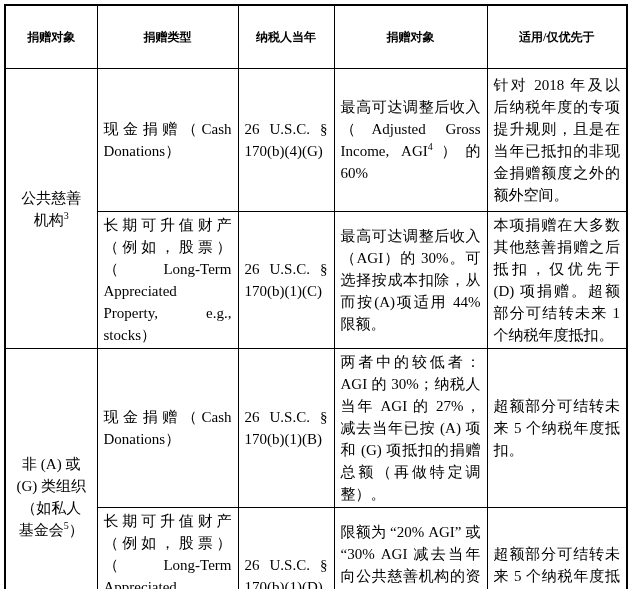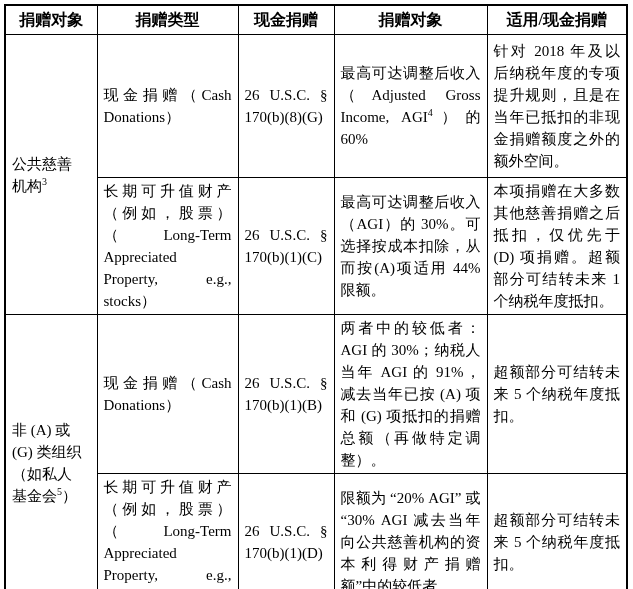--- a/index.html
+++ b/index.html
@@ -25,34 +25,33 @@
   table.taxtbl td {
     border: 1px solid #000;
     padding: 2px 6px;
     vertical-align: middle;
     font-size: 15px;
     line-height: 22px;
     overflow: hidden;
     word-break: break-word;
   }
   table.taxtbl th {
-    font-size: 16px;
+    font-size: 12px;
     font-weight: bold;
     text-align: center;
     height: 26px;
     line-height: 24px;
-    padding: 1px 2px;
+    padding: 18px 2px;
   }
   td.cell-justify {
     text-align: justify;
     text-justify: inter-character;
-    border-radius: 26px;
   }
   td.cell-center {
-    text-align: left;
+    text-align: center;
   }
   tr.row-1 { height: 143px; }
   tr.row-2 { height: 127px; }
   tr.row-3 { height: 155px; }
   tr.row-4 { height: 126px; }
   sup {
     font-size: 10px;
     line-height: 0;
     vertical-align: super;
   }
@@ -66,54 +65,54 @@
       <col style="width:92px">
       <col style="width:141px">
       <col style="width:96px">
       <col style="width:153px">
       <col style="width:140px">
     </colgroup>
     <thead>
       <tr>
         <th>捐赠对象</th>
         <th>捐赠类型</th>
-        <th>现金捐赠</th>
+        <th>纳税人当年</th>
         <th>捐赠对象</th>
-        <th>适用/现金捐赠</th>
+        <th>适用/仅优先于</th>
       </tr>
     </thead>
     <tbody>
       <tr class="row-1">
         <td class="cell-center" rowspan="2">
           <span>公共慈善</span><br>
           <span>机构</span><sup>3</sup>
         </td>
         <td class="cell-justify">现金捐赠（Cash Donations）</td>
-        <td class="cell-justify">26 U.S.C. § 170(b)(8)(G)</td>
+        <td class="cell-justify">26 U.S.C. § 170(b)(4)(G)</td>
         <td class="cell-justify">
           <span>最高可达调整后收入（Adjusted Gross Income, AGI</span><sup>4</sup><span>）的 60%</span>
         </td>
         <td class="cell-justify">针对 2018 年及以后纳税年度的专项提升规则，且是在当年已抵扣的非现金捐赠额度之外的额外空间。</td>
       </tr>
       <tr class="row-2">
         <td class="cell-justify">长期可升值财产（例如，股票）（Long-Term Appreciated Property, e.g., stocks）</td>
         <td class="cell-justify">26 U.S.C. § 170(b)(1)(C)</td>
         <td class="cell-justify">最高可达调整后收入（AGI）的 30%。可选择按成本扣除，从而按(A)项适用 44% 限额。</td>
         <td class="cell-justify">本项捐赠在大多数其他慈善捐赠之后抵扣，仅优先于 (D) 项捐赠。超额部分可结转未来 1 个纳税年度抵扣。</td>
       </tr>
       <tr class="row-3">
         <td class="cell-center" rowspan="2">
           <span>非 (A) 或</span><br>
           <span>(G) 类组织</span><br>
           <span>（如私人</span><br>
           <span>基金会</span><sup>5</sup><span>）</span>
         </td>
         <td class="cell-justify">现金捐赠（Cash Donations）</td>
         <td class="cell-justify">26 U.S.C. § 170(b)(1)(B)</td>
-        <td class="cell-justify">两者中的较低者：AGI 的 30%；纳税人当年 AGI 的 91%，减去当年已按 (A) 项和 (G) 项抵扣的捐赠总额（再做特定调整）。</td>
+        <td class="cell-justify">两者中的较低者：AGI 的 30%；纳税人当年 AGI 的 27%，减去当年已按 (A) 项和 (G) 项抵扣的捐赠总额（再做特定调整）。</td>
         <td class="cell-justify">超额部分可结转未来 5 个纳税年度抵扣。</td>
       </tr>
       <tr class="row-4">
         <td class="cell-justify">长期可升值财产（例如，股票）（Long-Term Appreciated Property, e.g., stocks）</td>
         <td class="cell-justify">26 U.S.C. § 170(b)(1)(D)</td>
         <td class="cell-justify">限额为 “20% AGI” 或 “30% AGI 减去当年向公共慈善机构的资本利得财产捐赠额”中的较低者。</td>
         <td class="cell-justify">超额部分可结转未来 5 个纳税年度抵扣。</td>
       </tr>
     </tbody>
   </table>

